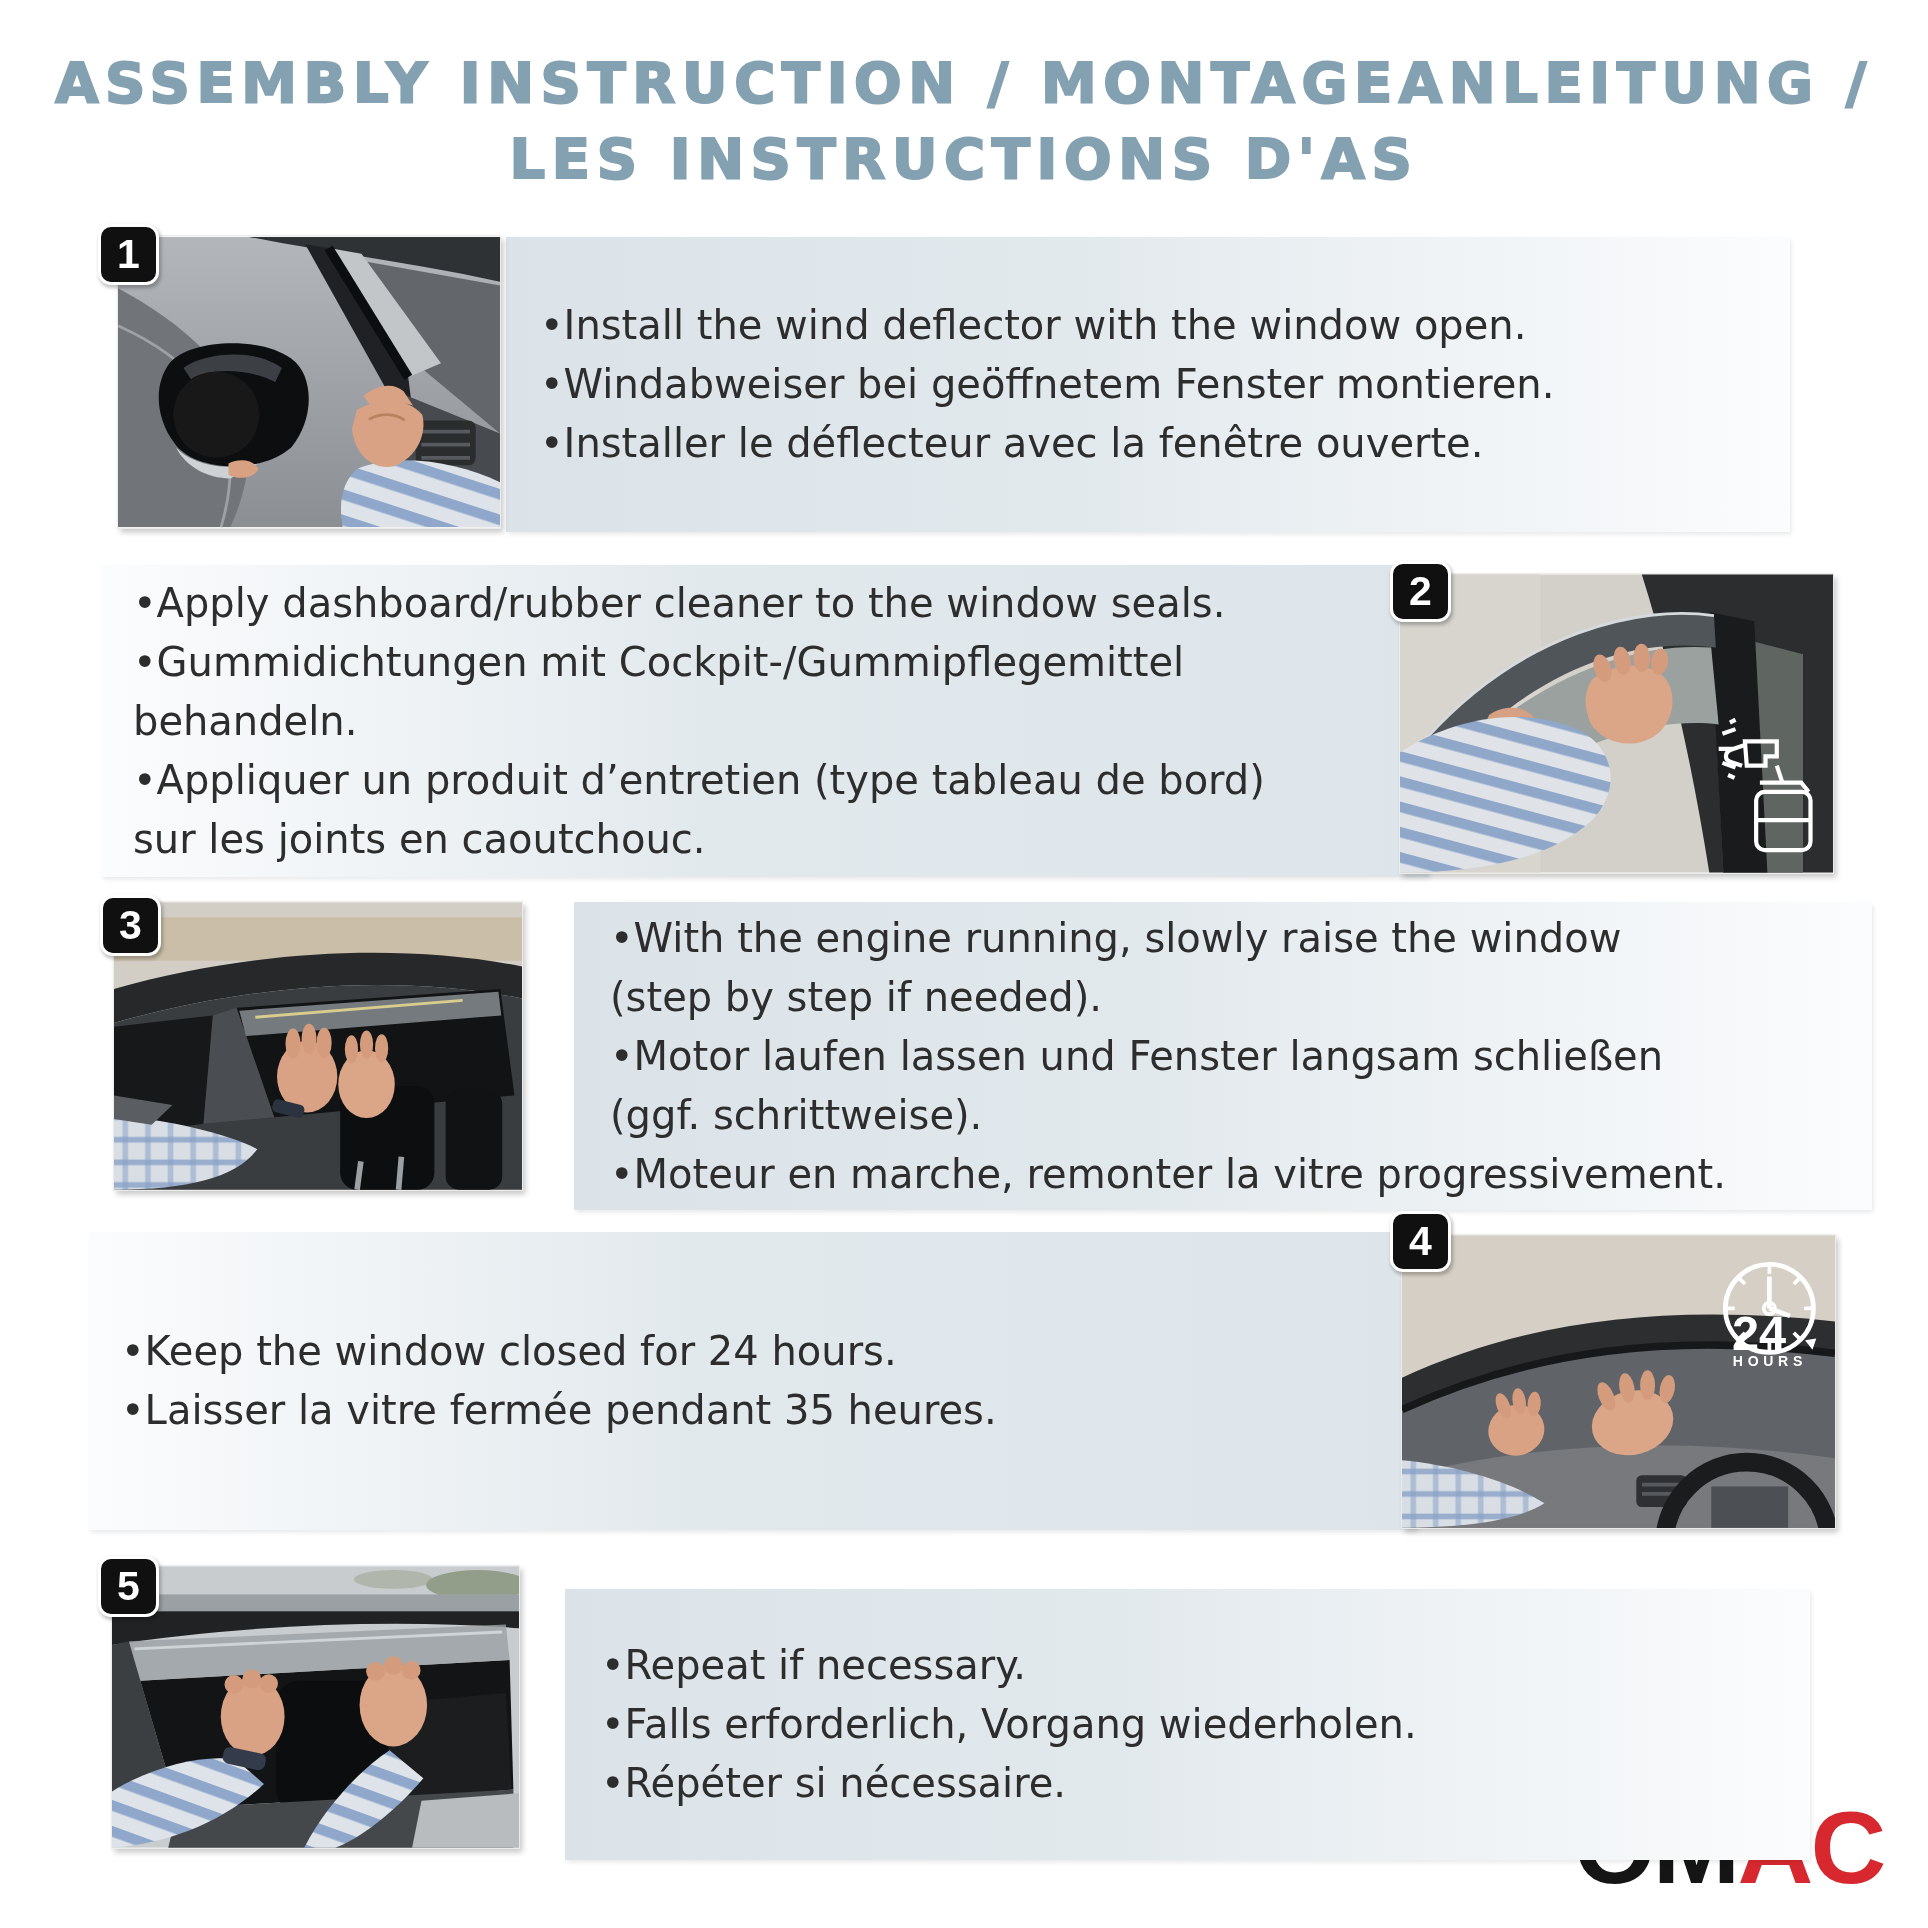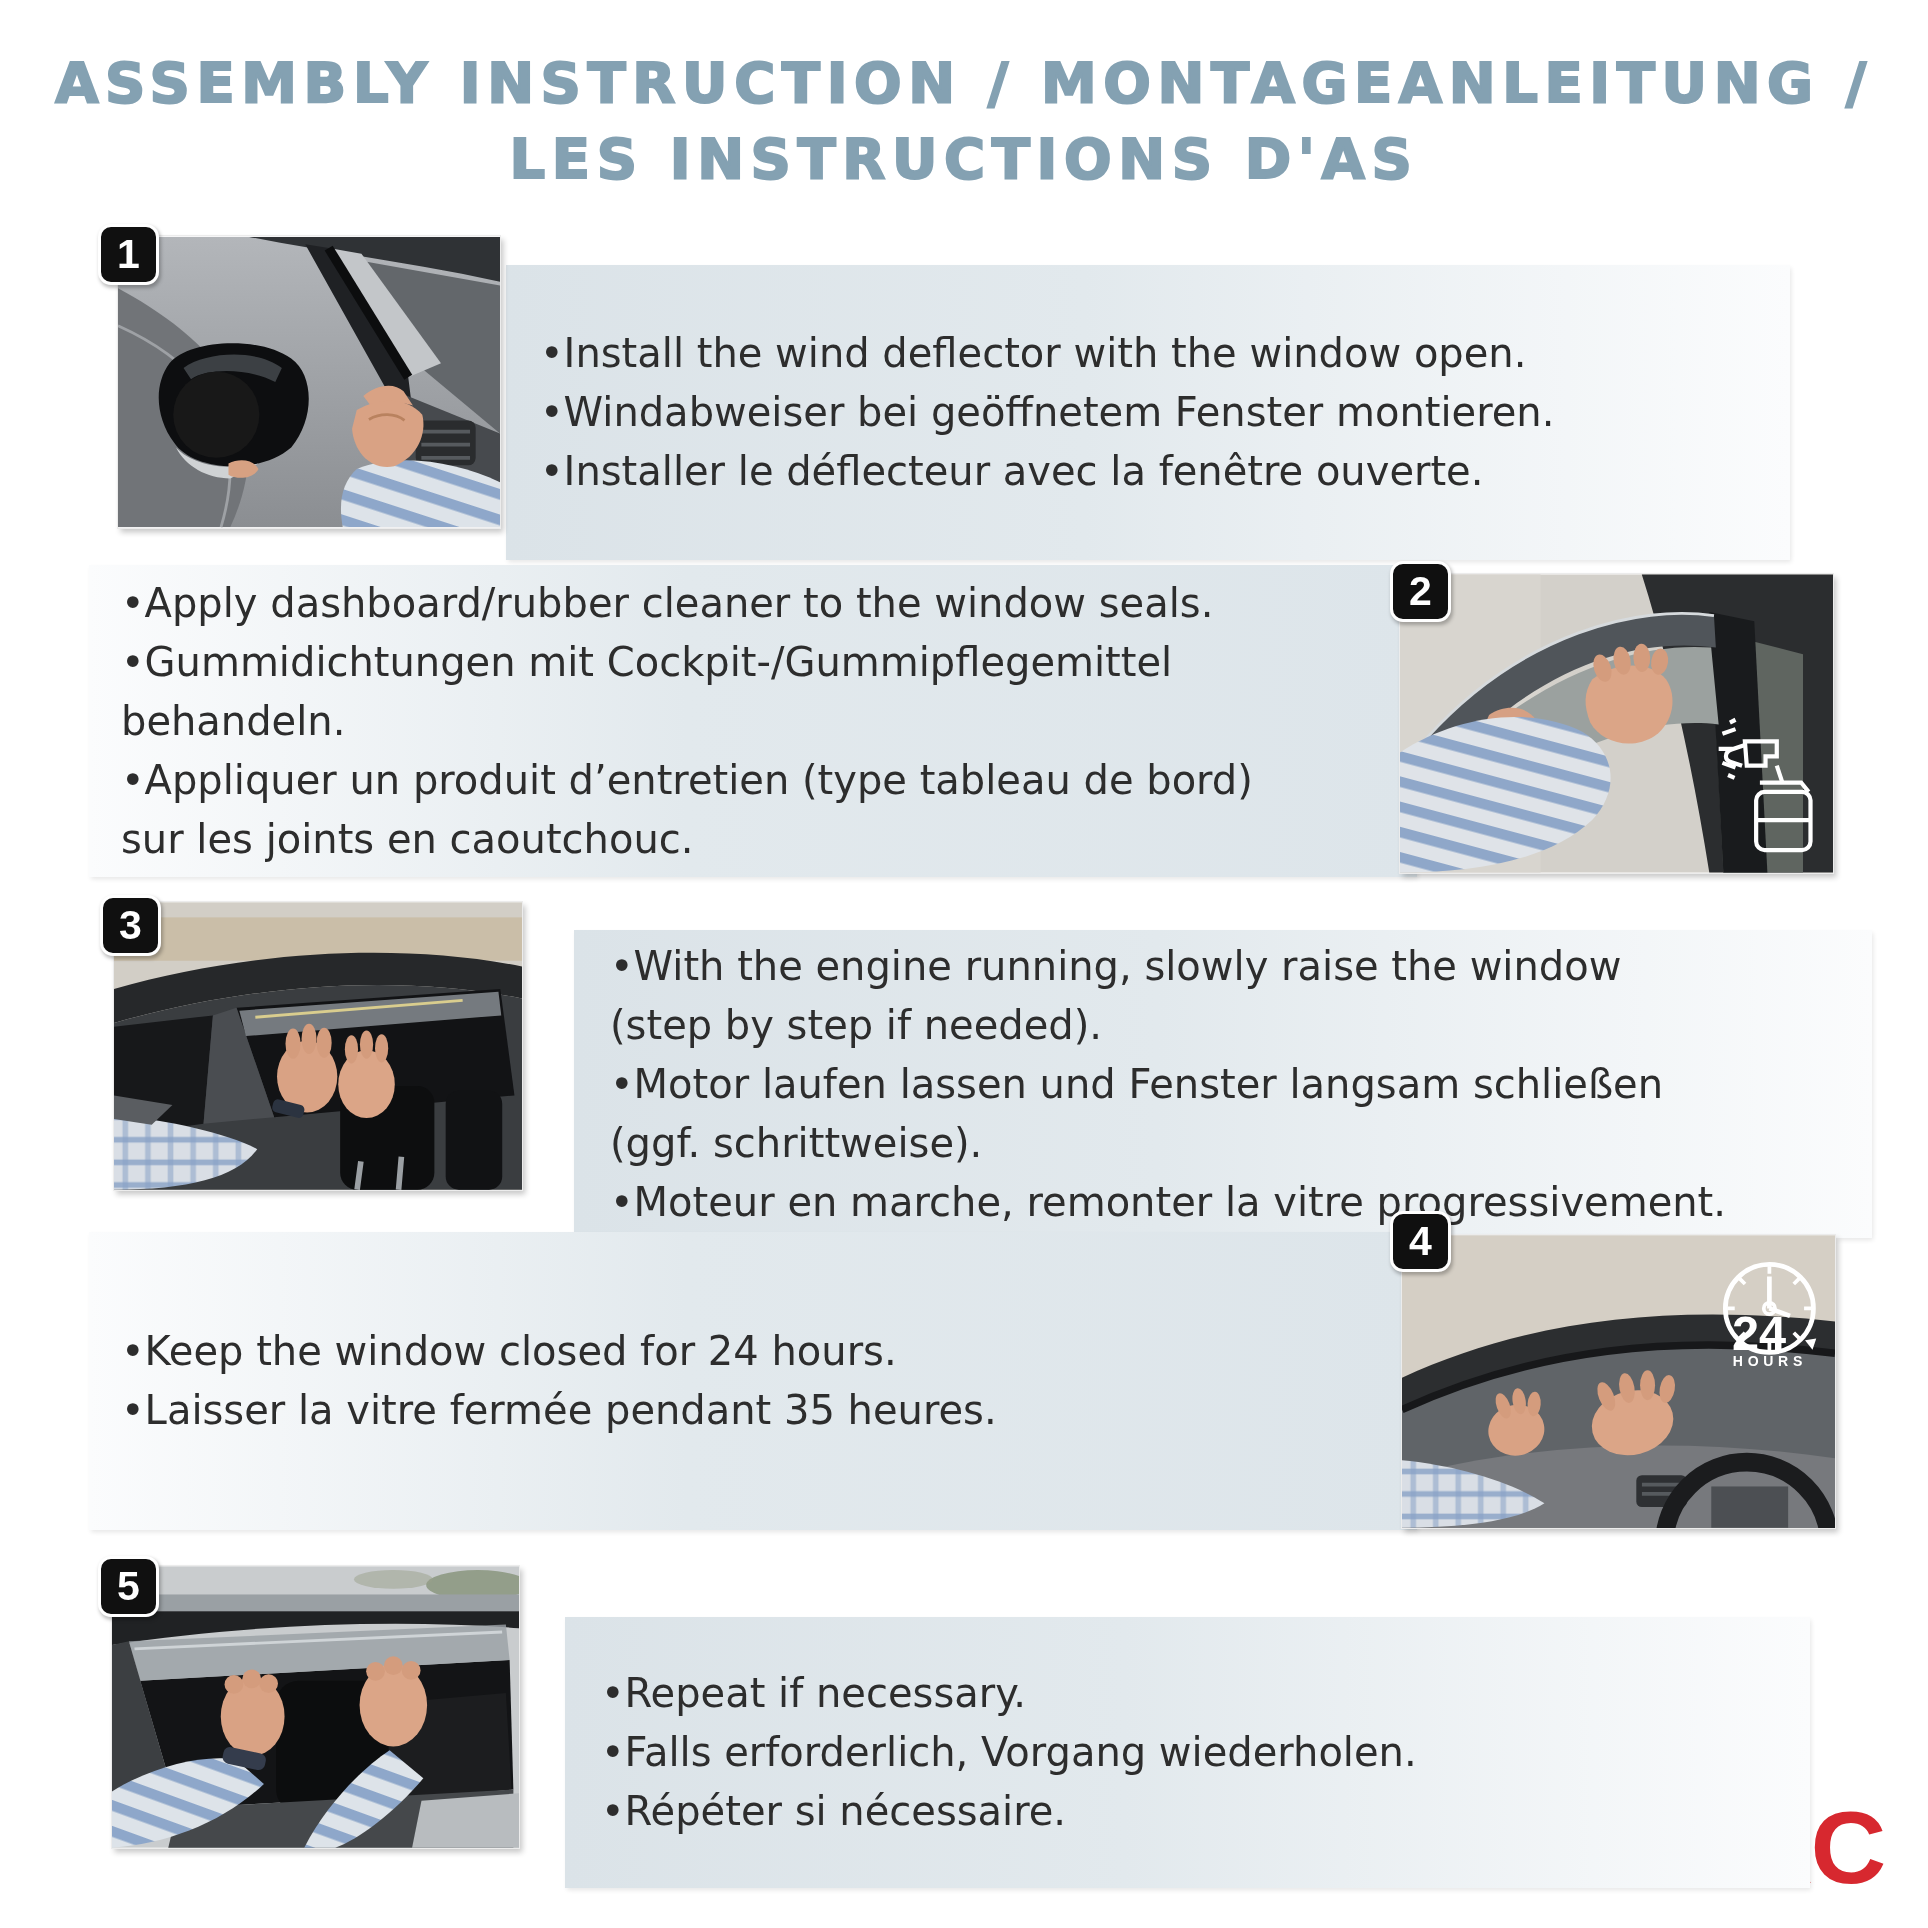--- a/index.html
+++ b/index.html
@@ -22,26 +22,26 @@
 
   
   .photo{position:absolute;border:1.9px solid #ececec;
          box-shadow:2.8px 3.8px 5.6px rgba(0,0,0,.22);overflow:hidden;z-index:2;}
   .photo svg{display:block;width:100%;height:100%;}
 
   
   .textbox{position:absolute;display:flex;flex-direction:column;justify-content:center;
            color:#2d2d2d;font-size:40px;line-height:59px;font-weight:500;
            box-shadow:1.9px 2.8px 4.7px rgba(0,0,0,.10);z-index:1;}
-  .fade-right{background:linear-gradient(90deg,#dbe3e8 0%,#e2e9ed 45%,#fbfcfd 100%);margin-top:28px;}
+  .fade-right{background:linear-gradient(90deg,#dbe3e8 0%,#e2e9ed 45%,#fbfcfd 100%);}
   .fade-left {background:linear-gradient(90deg,#fbfcfd 0%,#e2e9ed 45%,#dde5ea 100%);}
   .line{white-space:nowrap;}
 
   .t1{left:506px;top:237px;width:1250px;height:295px;padding-left:34px;}
-  .t2{left:89px; top:565px;width:1296px;height:312px;padding-left:32px;}
+  .t2{left:101px; top:565px;width:1296px;height:312px;padding-left:32px;}
   .t3{left:574px;top:902px;width:1262px;height:308px;padding-left:36px;}
   .t4{left:89px; top:1232px;width:1296px;height:298px;padding-left:32px;}
   .t5{left:565px;top:1589px;width:1209px;height:271px;padding-left:36px;justify-content:center;}
 
   .s1{left:117px;top:235px;width:382px;height:292px;}
   .s2{left:1399px;top:573px;width:433px;height:299px;}
   .s3{left:113px;top:901px;width:408px;height:288px;}
   .s4{left:1401px;top:1234px;width:433px;height:293px;}
   .s5{left:111px;top:1565px;width:407px;height:282px;}
 

